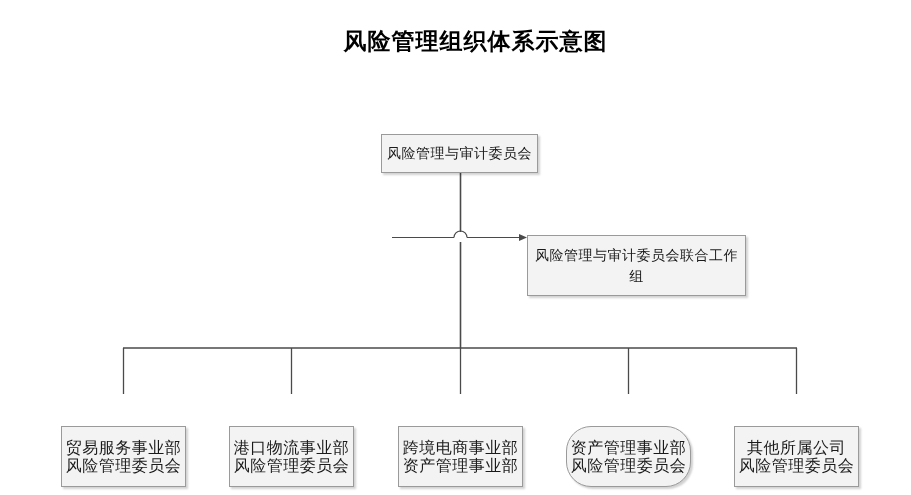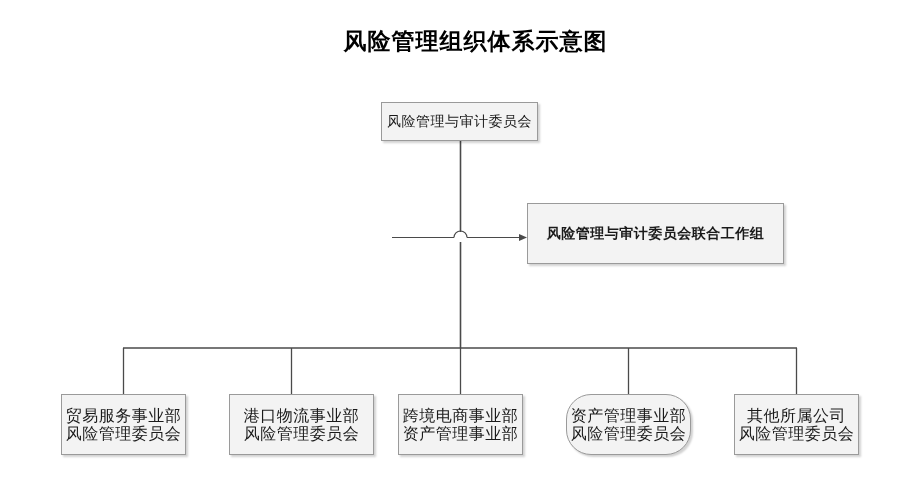--- a/index.html
+++ b/index.html
@@ -39,20 +39,21 @@
     box-shadow: 2px 2px 2px rgba(0,0,0,0.18);
     display: flex;
     align-items: center;
     justify-content: center;
     text-align: center;
     color: #1a1a1a;
     font-size: 14px;
     line-height: 21px;
     letter-spacing: 0.5px;
     white-space: pre-line;
+    margin-top: 32px;
   }
   .node.leaf {
     font-size: 16px;
     line-height: 18px;
   }
   #svg-lines {
     position: absolute;
     left: 0;
     top: 0;
     width: 911px;
@@ -83,26 +84,26 @@
     <line x1="123.5" y1="348" x2="123.5" y2="394" stroke="#4a4a4a" stroke-width="1.3"></line>
     <line x1="291.5" y1="348" x2="291.5" y2="394" stroke="#4a4a4a" stroke-width="1.3"></line>
     <line x1="460.5" y1="348" x2="460.5" y2="394" stroke="#4a4a4a" stroke-width="1.3"></line>
     <line x1="628.5" y1="348" x2="628.5" y2="394" stroke="#4a4a4a" stroke-width="1.3"></line>
     <line x1="796.5" y1="348" x2="796.5" y2="394" stroke="#4a4a4a" stroke-width="1.3"></line>
   </svg>
 
   <div class="node" style="left:381px; top:102px; width:157px; height:39px;">风险管理与审计委员会</div>
 
 
-  <div class="node" style="left:527px; top:203px; width:257px; height:61px;font-weight:bold;">风险管理与审计委员会联合工作组</div>
+  <div class="node" style="left:527px; top:203px; width:219px; height:61px;">风险管理与审计委员会联合工作组</div>
 
   <div class="node leaf" style="left:61px; top:394px; width:125px; height:61px;">贸易服务事业部
 风险管理委员会</div>
 
-  <div class="node leaf" style="left:229px; top:394px; width:145px; height:61px;">港口物流事业部
+  <div class="node leaf" style="left:229px; top:394px; width:125px; height:61px;">港口物流事业部
 风险管理委员会</div>
 
   <div class="node leaf" style="left:398px; top:394px; width:125px; height:61px;">跨境电商事业部
 资产管理事业部</div>
 
   <div class="node leaf" style="left:566px; top:394px; width:125px; height:61px;border-radius:25px;">资产管理事业部
 风险管理委员会</div>
 
   <div class="node leaf" style="left:734px; top:394px; width:125px; height:61px;">其他所属公司
 风险管理委员会</div>

